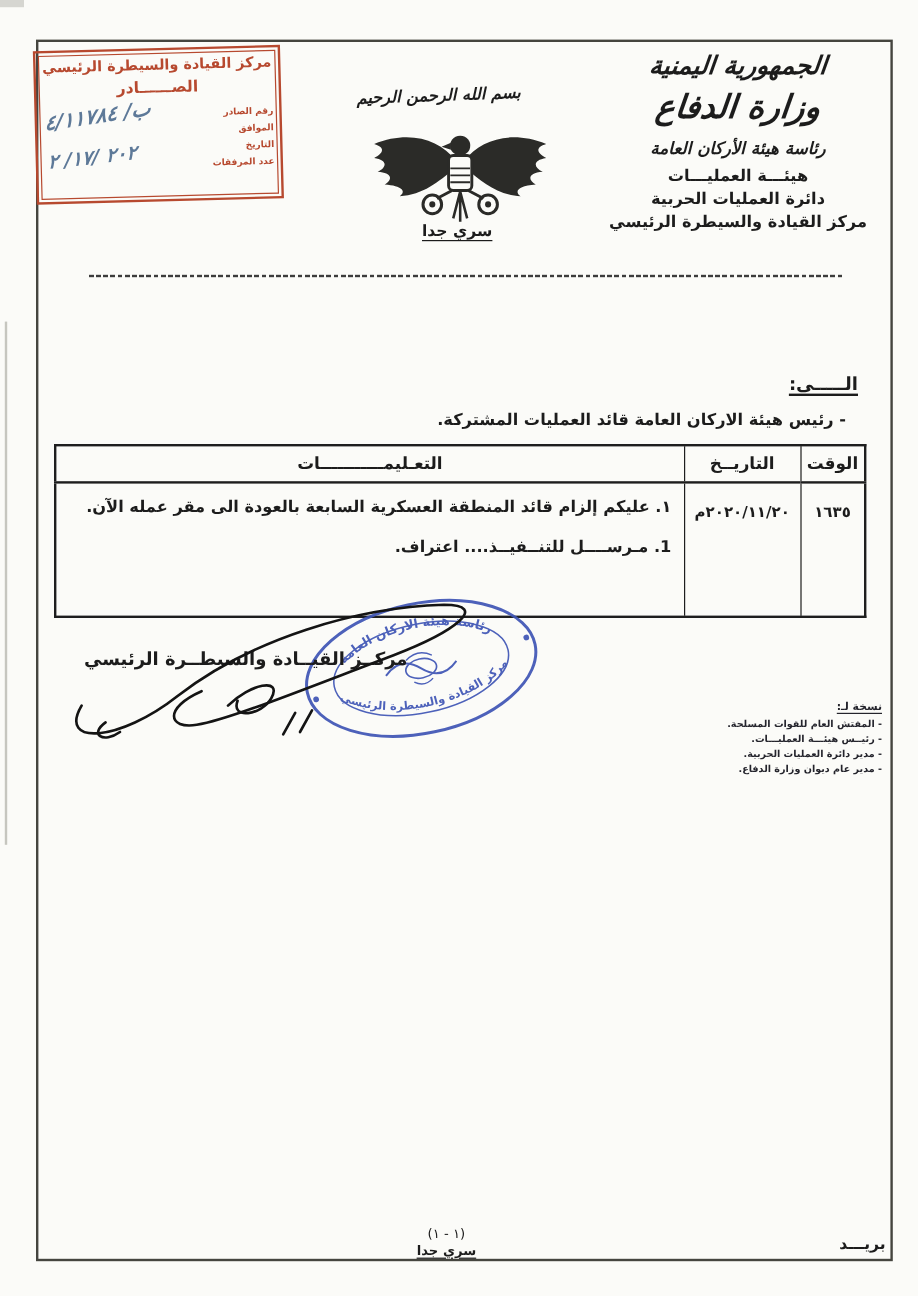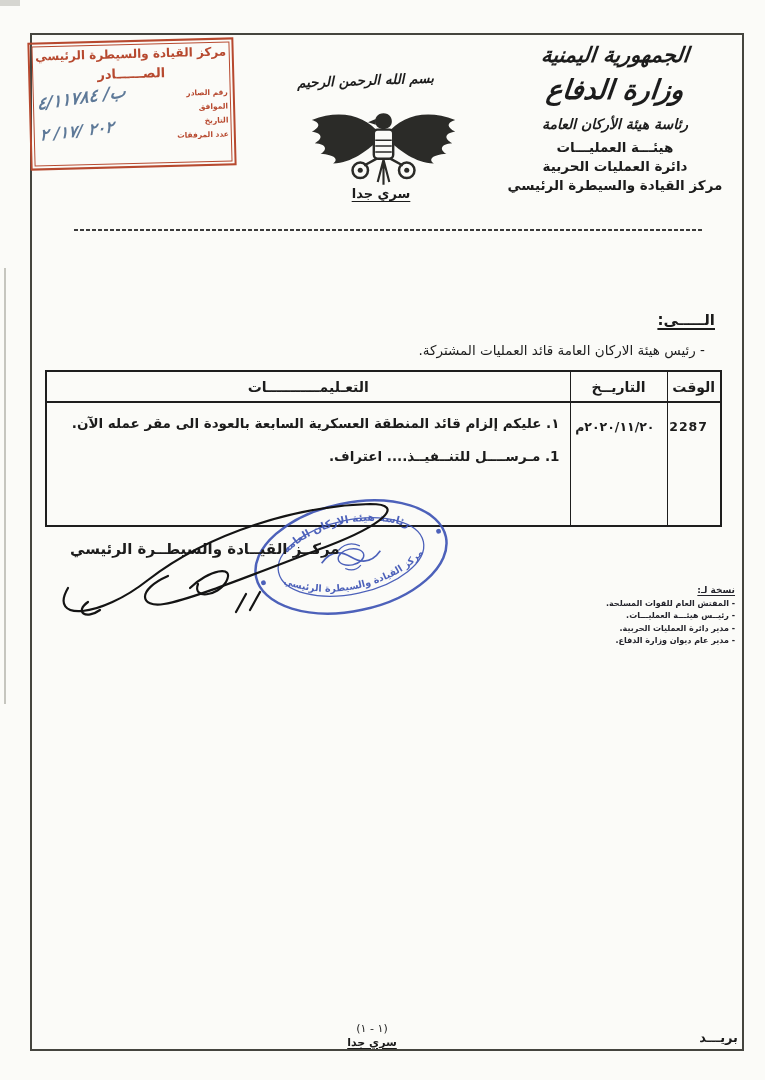--- a/index.html
+++ b/index.html
@@ -41,27 +41,27 @@
 
   
   .sep-dashed{left:74px;top:229px;width:628px;height:2px;
     background:repeating-linear-gradient(90deg,#3c3c3c 0 4px,transparent 4px 6px);}
   .doc-title{left:0;top:245px;width:765px;text-align:center;}
   .doc-title span{font-size:21px;font-weight:bold;border-bottom:2.5px solid #141414;padding:0 12px 4px;}
 
   
   .to-label{right:50px;top:311px;font-size:15px;font-weight:bold;
     text-decoration:underline;text-underline-offset:3px;text-decoration-thickness:2px;}
-  .to-line{right:60px;top:342px;font-size:13.5px;font-weight:normal;text-align:center;}
+  .to-line{right:60px;top:342px;font-size:13.5px;font-weight:bold;text-align:center;}
 
   
   .tbl-wrap{left:45px;top:370px;width:677px;}
   table{width:100%;border-collapse:collapse;border:2.5px solid #1e1e1e;table-layout:fixed;}
   th{border:1.5px solid #1e1e1e;border-bottom-width:2.5px;height:29px;font-size:14px;font-weight:bold;padding:0;}
-  td{border:1.5px solid #1e1e1e;vertical-align:top;height:94px;padding:12px;}
+  td{border:1.5px solid #1e1e1e;vertical-align:top;height:94px;padding:0;}
   .col-time{width:54px;} .col-date{width:97px;}
   .cell-time{text-align:center;padding-top:16px;font-size:12.5px;letter-spacing:1px;font-weight:bold;}
   .cell-date{text-align:center;padding-top:16px;font-size:12.5px;font-weight:bold;}
   .cell-instr{padding:12px 10px 0 6px;font-size:13.5px;font-weight:bold;}
   .instr2{margin-top:17px;}
 
   
   .sig-label{left:70px;top:540px;font-size:15px;font-weight:bold;z-index:3;}
   .sig-svg{left:40px;top:492px;z-index:4;}
   .oval-stamp{left:250px;top:500px;transform:rotate(-12deg);opacity:.92;z-index:2;}
@@ -141,21 +141,21 @@
           <col class="col-date">
           <col>
         </colgroup>
       <tbody>
           <tr>
         <th>الوقت</th>
         <th>التاريــخ</th>
         <th>التعـليمـــــــــــات</th>
       </tr>
       <tr>
-        <td class="cell-time">2287</td>
+        <td class="cell-time">١٦٣٥</td>
         <td class="cell-date">٢٠٢٠/١١/٢٠م</td>
         <td class="cell-instr">
           <div>١. عليكم إلزام قائد المنطقة العسكرية السابعة بالعودة الى مقر عمله الآن.</div>
           <div class="instr2">1. مـرســــل للتنــفيــذ.... اعتراف.</div>
         </td>
       </tr>
     </tbody>
       </table>
   </div>
 

